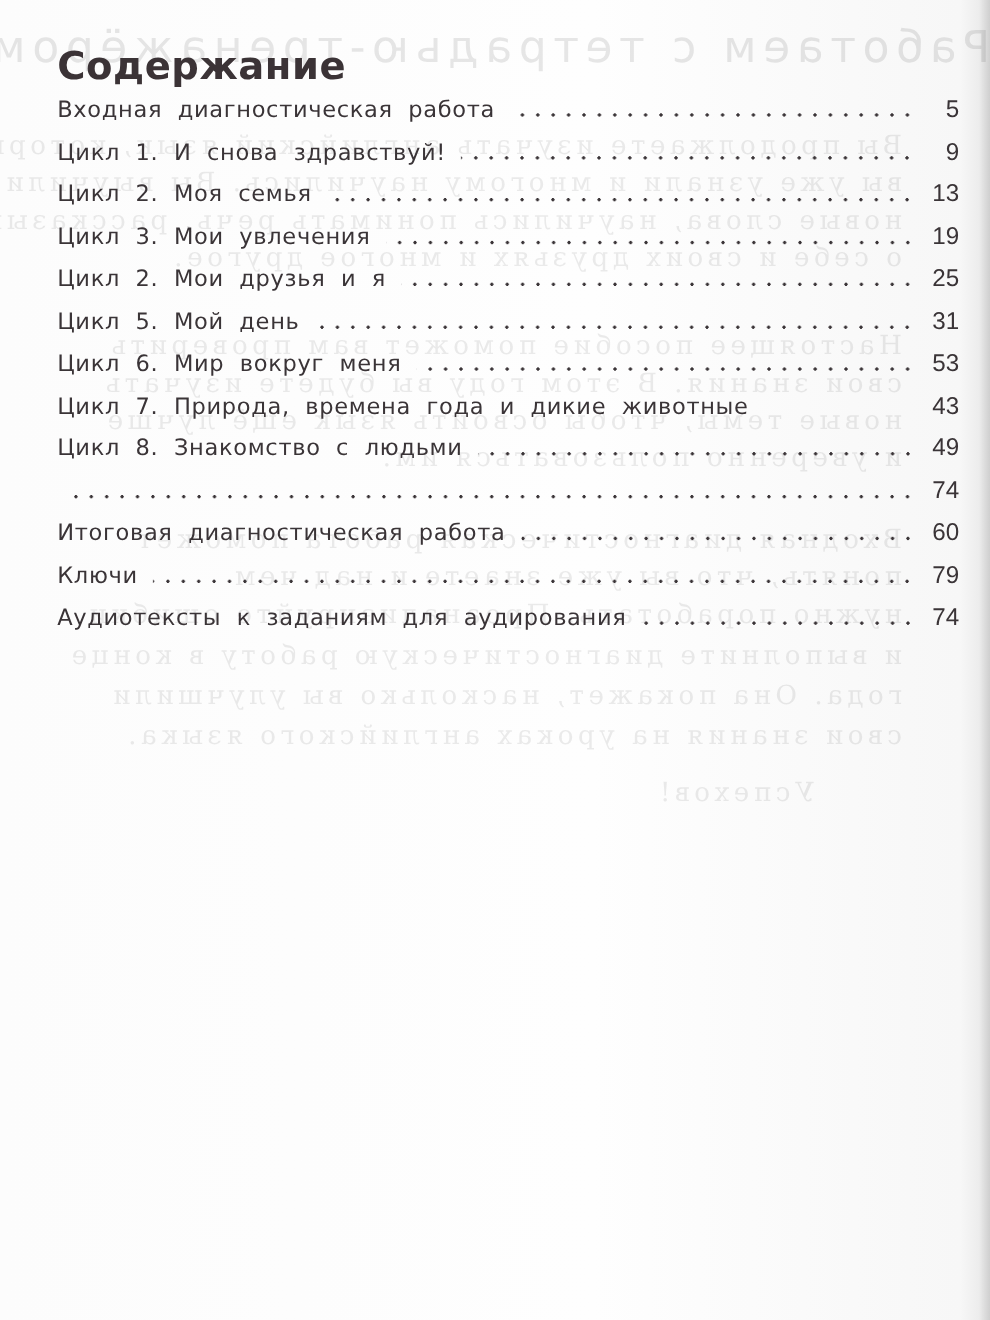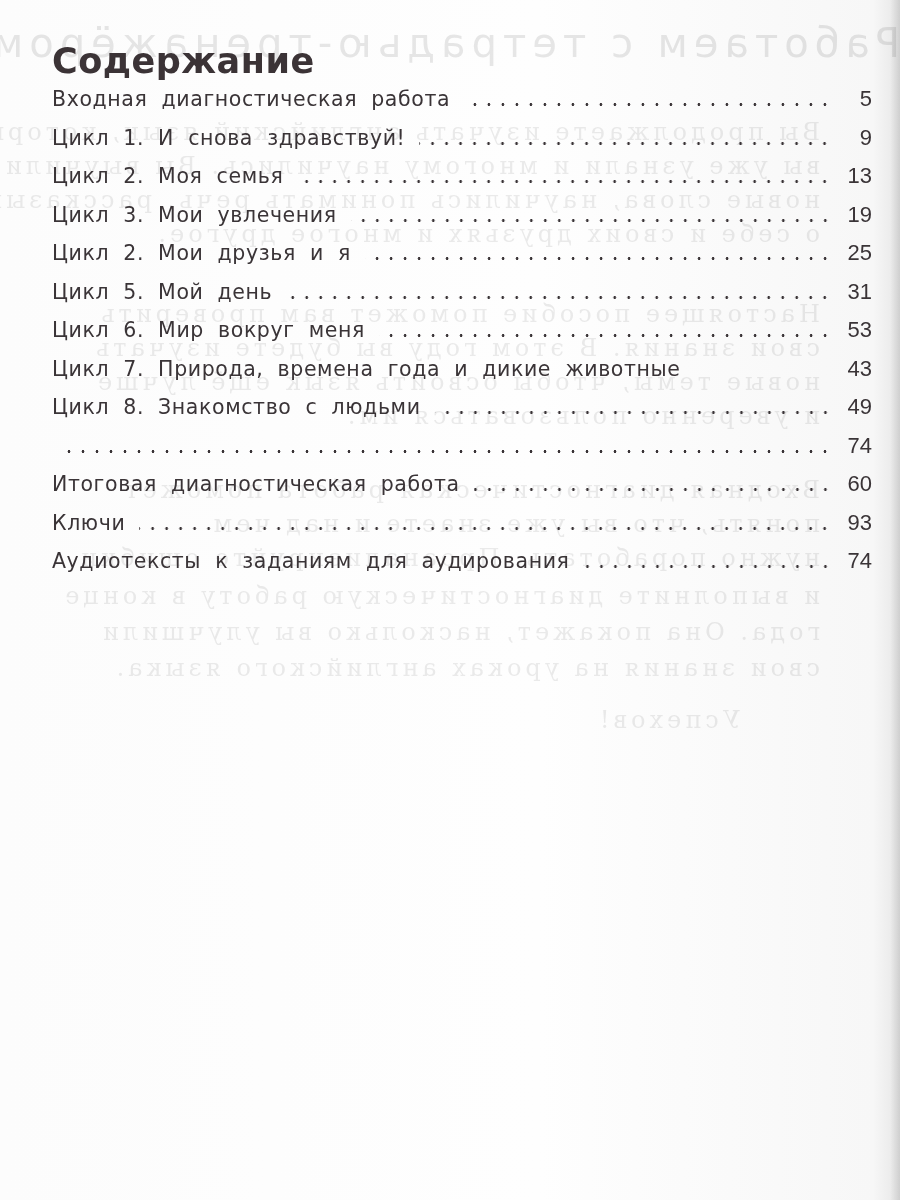--- a/index.html
+++ b/index.html
@@ -194,21 +194,21 @@
       <span class="toc-page">74</span>
     </li>
     <li class="toc-item">
       <span class="toc-label">Итоговая диагностическая работа</span>
       <span class="toc-dots"></span>
       <span class="toc-page">60</span>
     </li>
     <li class="toc-item">
       <span class="toc-label">Ключи</span>
       <span class="toc-dots"></span>
-      <span class="toc-page">93</span>
+      <span class="toc-page">79</span>
     </li>
     <li class="toc-item">
       <span class="toc-label">Аудиотексты к заданиям для аудирования</span>
       <span class="toc-dots"></span>
       <span class="toc-page">74</span>
     </li>
   </ul>
 
   <div class="edge-shadow"></div>
 </div>

